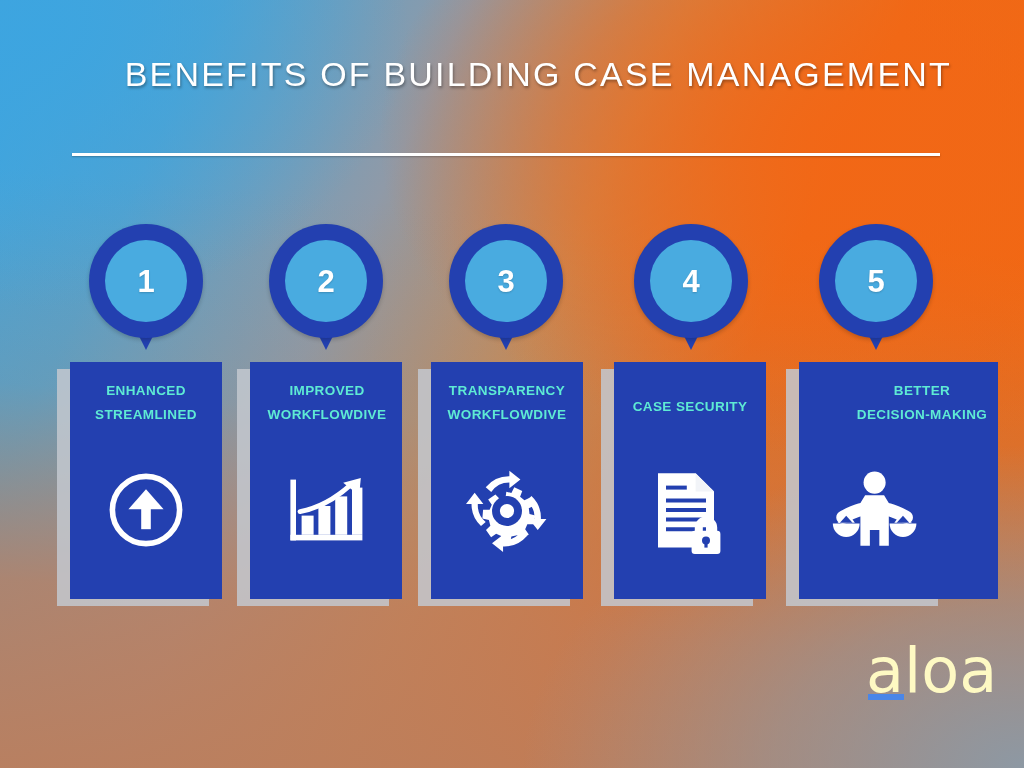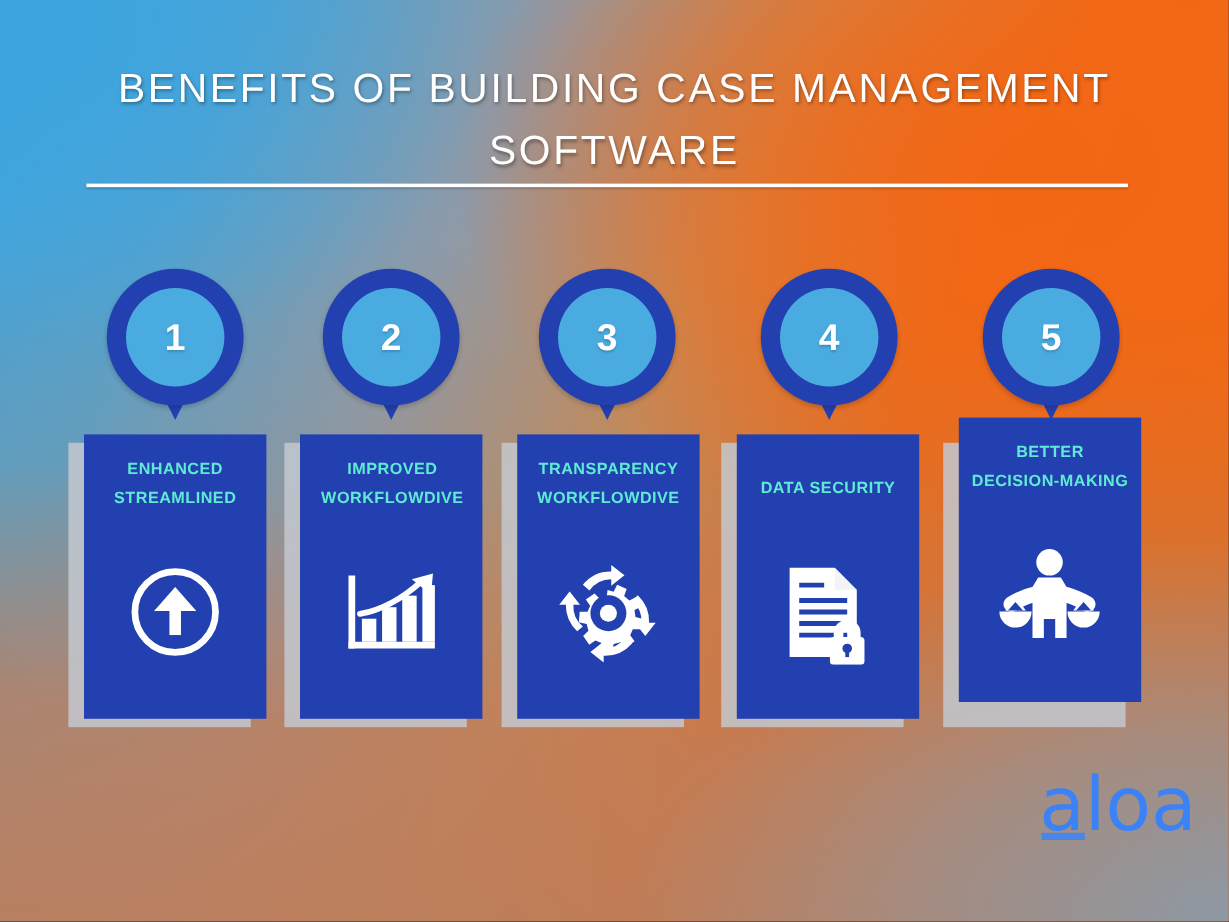--- a/index.html
+++ b/index.html
@@ -61,21 +61,21 @@
         rgba(61,165,224,0.35) 50%,
         rgba(61,165,224,0.00) 80%);
   }
 
   
   .title {
     position: absolute;
     left: 72px;
     top: 48px;
     width: 880px;
-    text-align: center;
+    text-align: right;
     color: #ffffff;
     font-size: 34px;
     font-weight: 400;
     letter-spacing: 2.2px;
     line-height: 52px;
     text-shadow: 1px 2px 3px rgba(0,0,0,0.35);
   }
   .title-rule {
     position: absolute;
     left: 72px;
@@ -168,21 +168,21 @@
 
   
   .logo {
     position: absolute;
     left: 866px;
     top: 640px;
     width: 134px;
     height: 66px;
   }
   .logo-text {
-    color: #3b82f6;
+    color: #fef9c3;
     font-size: 62px;
     font-weight: 400;
     letter-spacing: 0px;
     line-height: 62px;
     font-family: "DejaVu Sans", sans-serif;
   }
   .logo-bar {
     position: absolute;
     left: 2px;
     top: 54px;
@@ -198,21 +198,20 @@
 
   <div class="bg-base"></div>
   <div class="bg-overlay-a"></div>
   <div class="bg-overlay-b"></div>
   <div class="bg-overlay-c"></div>
   <div class="bg-overlay-d"></div>
 
   <div class="title">
     <span>BENEFITS OF BUILDING CASE MANAGEMENT</span>
     <br>
-    <span>SOFTWARE</span>
   </div>
   <div class="title-rule"></div>
 
   <div class="pin" style="left:89px; top:224px;">
     <div class="pin-tail"></div>
     <div class="pin-ring"></div>
     <div class="pin-inner">
       <span class="pin-num">1</span>
     </div>
   </div>
@@ -303,21 +302,21 @@
           <path d="M80 84 A38 38 0 0 1 50 97 l0 7 -14 -11 14 -11 0 7 A28 28 0 0 0 73 78 z"></path>
           <path d="M22 71 A38 38 0 0 1 10 43 l-7 0 11 -14 11 14 -7 0 A28 28 0 0 0 28 66 z"></path>
         </g>
       </svg>
     </div>
   </div>
 
   <div class="card-shadow" style="left:601px; top:369px;"></div>
   <div class="card" style="left:614px; top:362px;">
     <div class="card-title one-line">
-      <span>DATA SECURITY</span>
+      <span>CASE SECURITY</span>
     </div>
     <div class="card-icon">
       <svg width="80" height="84" viewBox="0 0 100 105">
         <g fill="#ffffff">
           <path d="M10 4 h47 l23 23 v70 h-70 z"></path>
         </g>
         <polygon points="57,4 80,27 57,27" fill="#f2f4f8"></polygon>
         <g stroke="#2340b0" stroke-width="5" stroke-linecap="butt">
           <line x1="20" y1="22" x2="46" y2="22"></line>
           <line x1="20" y1="38" x2="70" y2="38"></line>
@@ -329,21 +328,21 @@
           <path d="M56 72 a14 14 0 0 1 28 0 v10 h-10 v-10 a4 4 0 0 0 -8 0 v10 h-10 z" fill="#ffffff"></path>
           <rect x="52" y="76" width="36" height="29" rx="4" fill="#ffffff"></rect>
           <circle cx="70" cy="88" r="5" fill="#2340b0"></circle>
           <rect x="68" y="88" width="4" height="9" fill="#2340b0"></rect>
         </g>
       </svg>
     </div>
   </div>
 
   <div class="card-shadow" style="left:786px; top:369px;"></div>
-  <div class="card" style="left:799px; top:348px;">
+  <div class="card" style="left:799px; top:362px;padding-left:47px;">
     <div class="card-title">
       <span>BETTER</span><br>
       <span>DECISION-MAKING</span>
     </div>
     <div class="card-icon">
       <svg width="92" height="82" viewBox="0 0 115 104">
         <g fill="#ffffff">
           <circle cx="57" cy="16" r="14"></circle>
           <path d="M45 32 h24 l6 10 v54 h-12 v-20 h-12 v20 h-12 v-54 z"></path>
           <path d="M52 40 C44 40 28 44 14 52 c-6 3 -7 9 -4 13 3 4 9 4 13 1 10 -6 20 -9 29 -10 z"></path>

